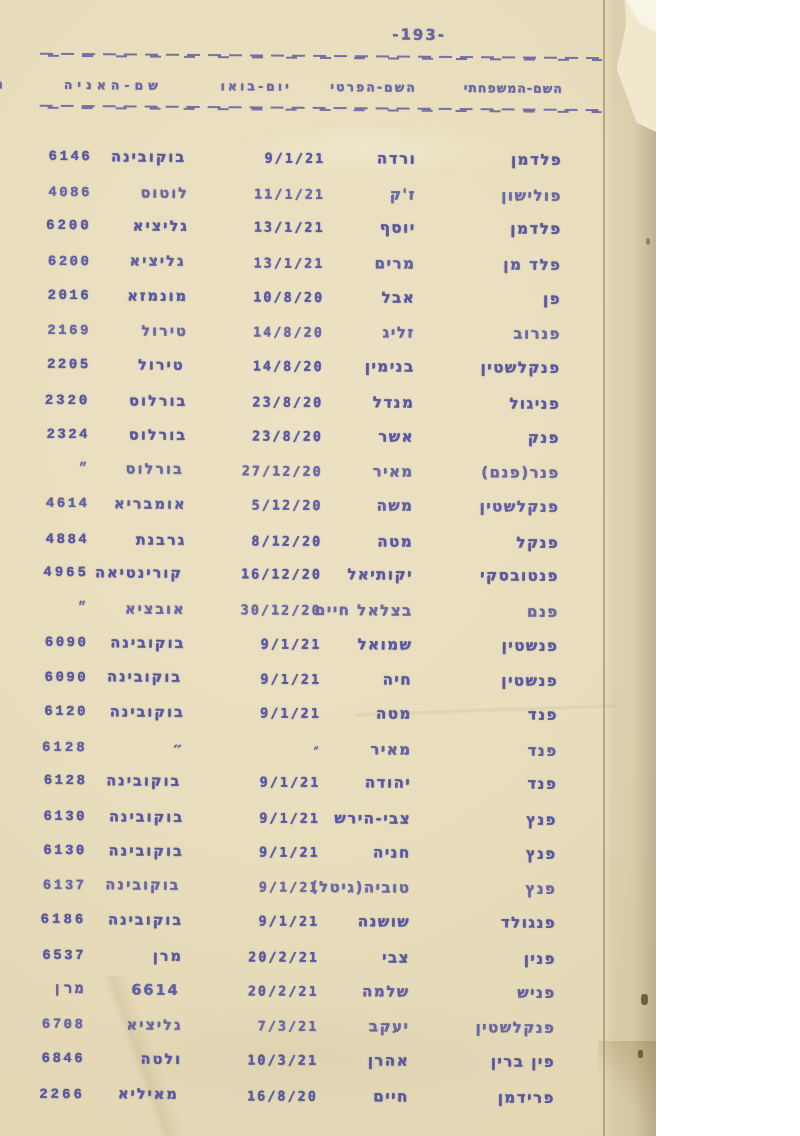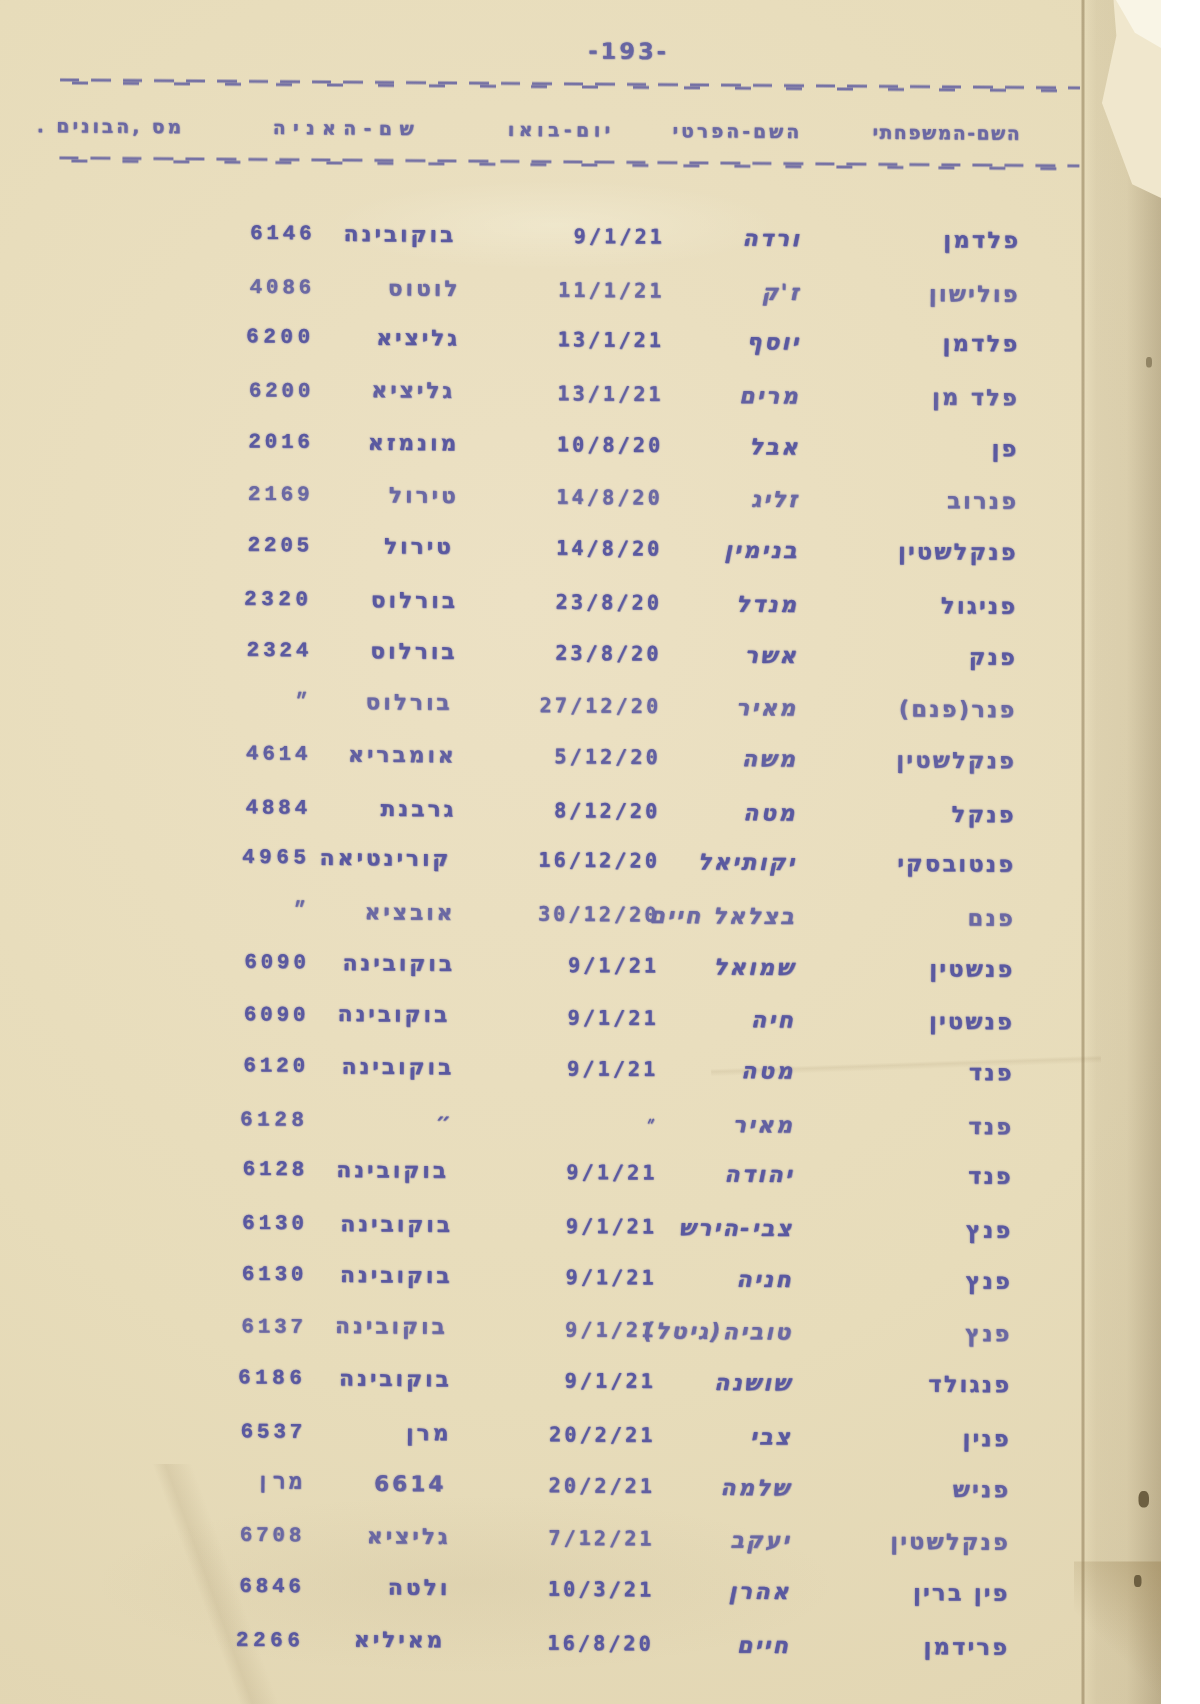--- a/index.html
+++ b/index.html
@@ -1,18 +1,18 @@
 <!DOCTYPE html>
 <html lang="he" style="--ink: #5a59a0; --paper: #e8ddbd;"><head>
 <meta charset="utf-8">
 <style>
   html,body{margin:0;padding:0;}
   body{width:800px;height:1136px;overflow:hidden;font-family:"DejaVu Sans",sans-serif;}
   .page{
-    position:relative;width:774px;height:1136px;overflow:hidden;
+    position:relative;width:656px;height:1136px;overflow:hidden;
     background:
       radial-gradient(130% 95% at 45% 35%, #ece1c4 0%, #e7dcba 50%, #ded1ad 100%);
   }
   
   .crease{position:absolute;pointer-events:none;}
   .crease-bl{left:-40px;bottom:-10px;width:380px;height:170px;
     background:linear-gradient(70deg, rgba(140,120,80,0) 46%, rgba(140,120,80,.14) 48%, rgba(140,120,80,0) 52%);}
   .crease-mid{right:40px;top:690px;width:260px;height:40px;transform:rotate(-2deg);
     background:linear-gradient(180deg, rgba(140,120,80,0) 45%, rgba(140,120,80,.12) 50%, rgba(140,120,80,0) 58%);}
   .stain-top{left:220px;top:120px;width:300px;height:60px;
@@ -58,21 +58,21 @@
   .h-family{right:97px;width:130px;letter-spacing:1px;}
   .h-first{right:243px;width:120px;letter-spacing:2px;}
   .h-date{right:368px;width:100px;letter-spacing:3px;}
   .h-ship{right:497px;width:150px;letter-spacing:5px;}
   .h-num{right:655px;width:122px;letter-spacing:2px;}
 
   .rows{position:absolute;left:0;right:0;top:141px;}
   .row{position:relative;height:34.7px;}
   .cell{position:absolute;line-height:34.7px;white-space:nowrap;font-weight:700;text-align:right;}
   .c-family{right:97px;width:135px;font-size:15px;letter-spacing:1.5px;text-align:right;}
-  .c-first{right:243px;width:135px;font-size:15px;letter-spacing:1.5px;font-style:italic;}
+  .c-first{right:243px;width:135px;font-size:15px;letter-spacing:1.5px;}
   .c-date{right:334px;width:110px;font-size:13.5px;font-family:"DejaVu Sans Mono",monospace;letter-spacing:2px;direction:ltr;}
   .c-ship{right:470px;width:170px;font-size:14.5px;letter-spacing:2px;}
   .c-num{right:567px;width:100px;font-size:14px;font-family:Liberation Mono, monospace;letter-spacing:2.5px;direction:ltr;}
 
   
   .row:nth-child(2n) .cell{transform:translateY(1px);}
   .row:nth-child(3n+1) .c-ship{transform:translateX(-3px);}
   .row:nth-child(4n+2){opacity:.88;}
   .row:nth-child(5n+3) .c-num{letter-spacing:3px;}
   .row:nth-child(7n+4){opacity:.94;}
@@ -299,21 +299,21 @@
     <div class="cell typed c-family" dir="rtl">פניש</div>
     <div class="cell typed c-first" dir="rtl">שלמה</div>
     <div class="cell typed c-date">20/2/21</div>
     <div class="cell typed c-ship" dir="rtl">6614</div>
     <div class="cell typed c-num">מרן</div>
   </div>
 
   <div class="row">
     <div class="cell typed c-family" dir="rtl">פנקלשטין</div>
     <div class="cell typed c-first" dir="rtl">יעקב</div>
-    <div class="cell typed c-date">7/12/21</div>
+    <div class="cell typed c-date">7/3/21</div>
     <div class="cell typed c-ship" dir="rtl">גליציא</div>
     <div class="cell typed c-num">6708</div>
   </div>
 
   <div class="row">
     <div class="cell typed c-family" dir="rtl">פין ברין</div>
     <div class="cell typed c-first" dir="rtl">אהרן</div>
     <div class="cell typed c-date">10/3/21</div>
     <div class="cell typed c-ship" dir="rtl">ולטה</div>
     <div class="cell typed c-num">6846</div>

